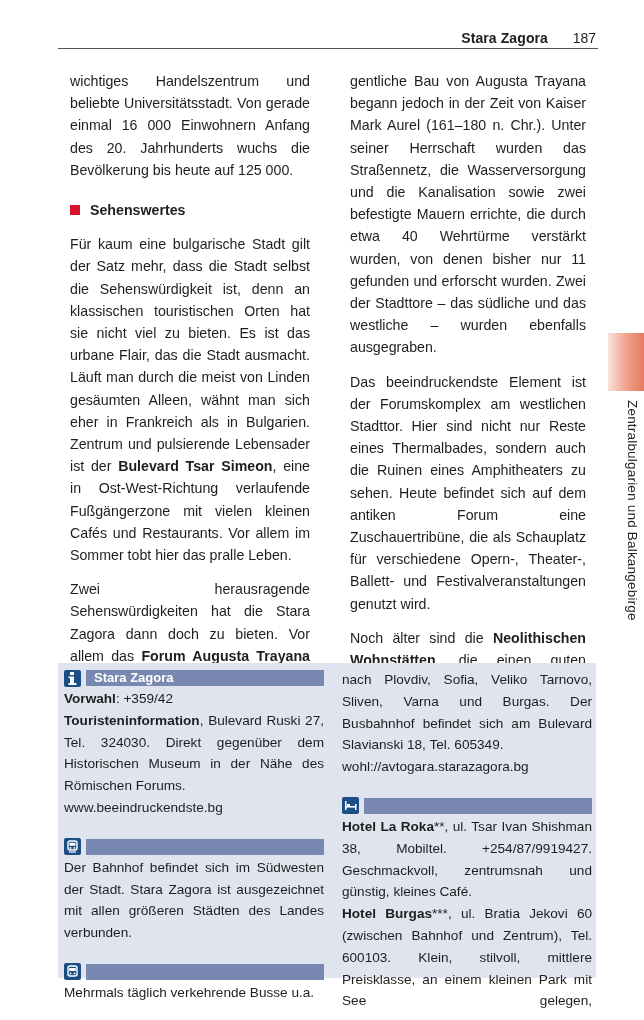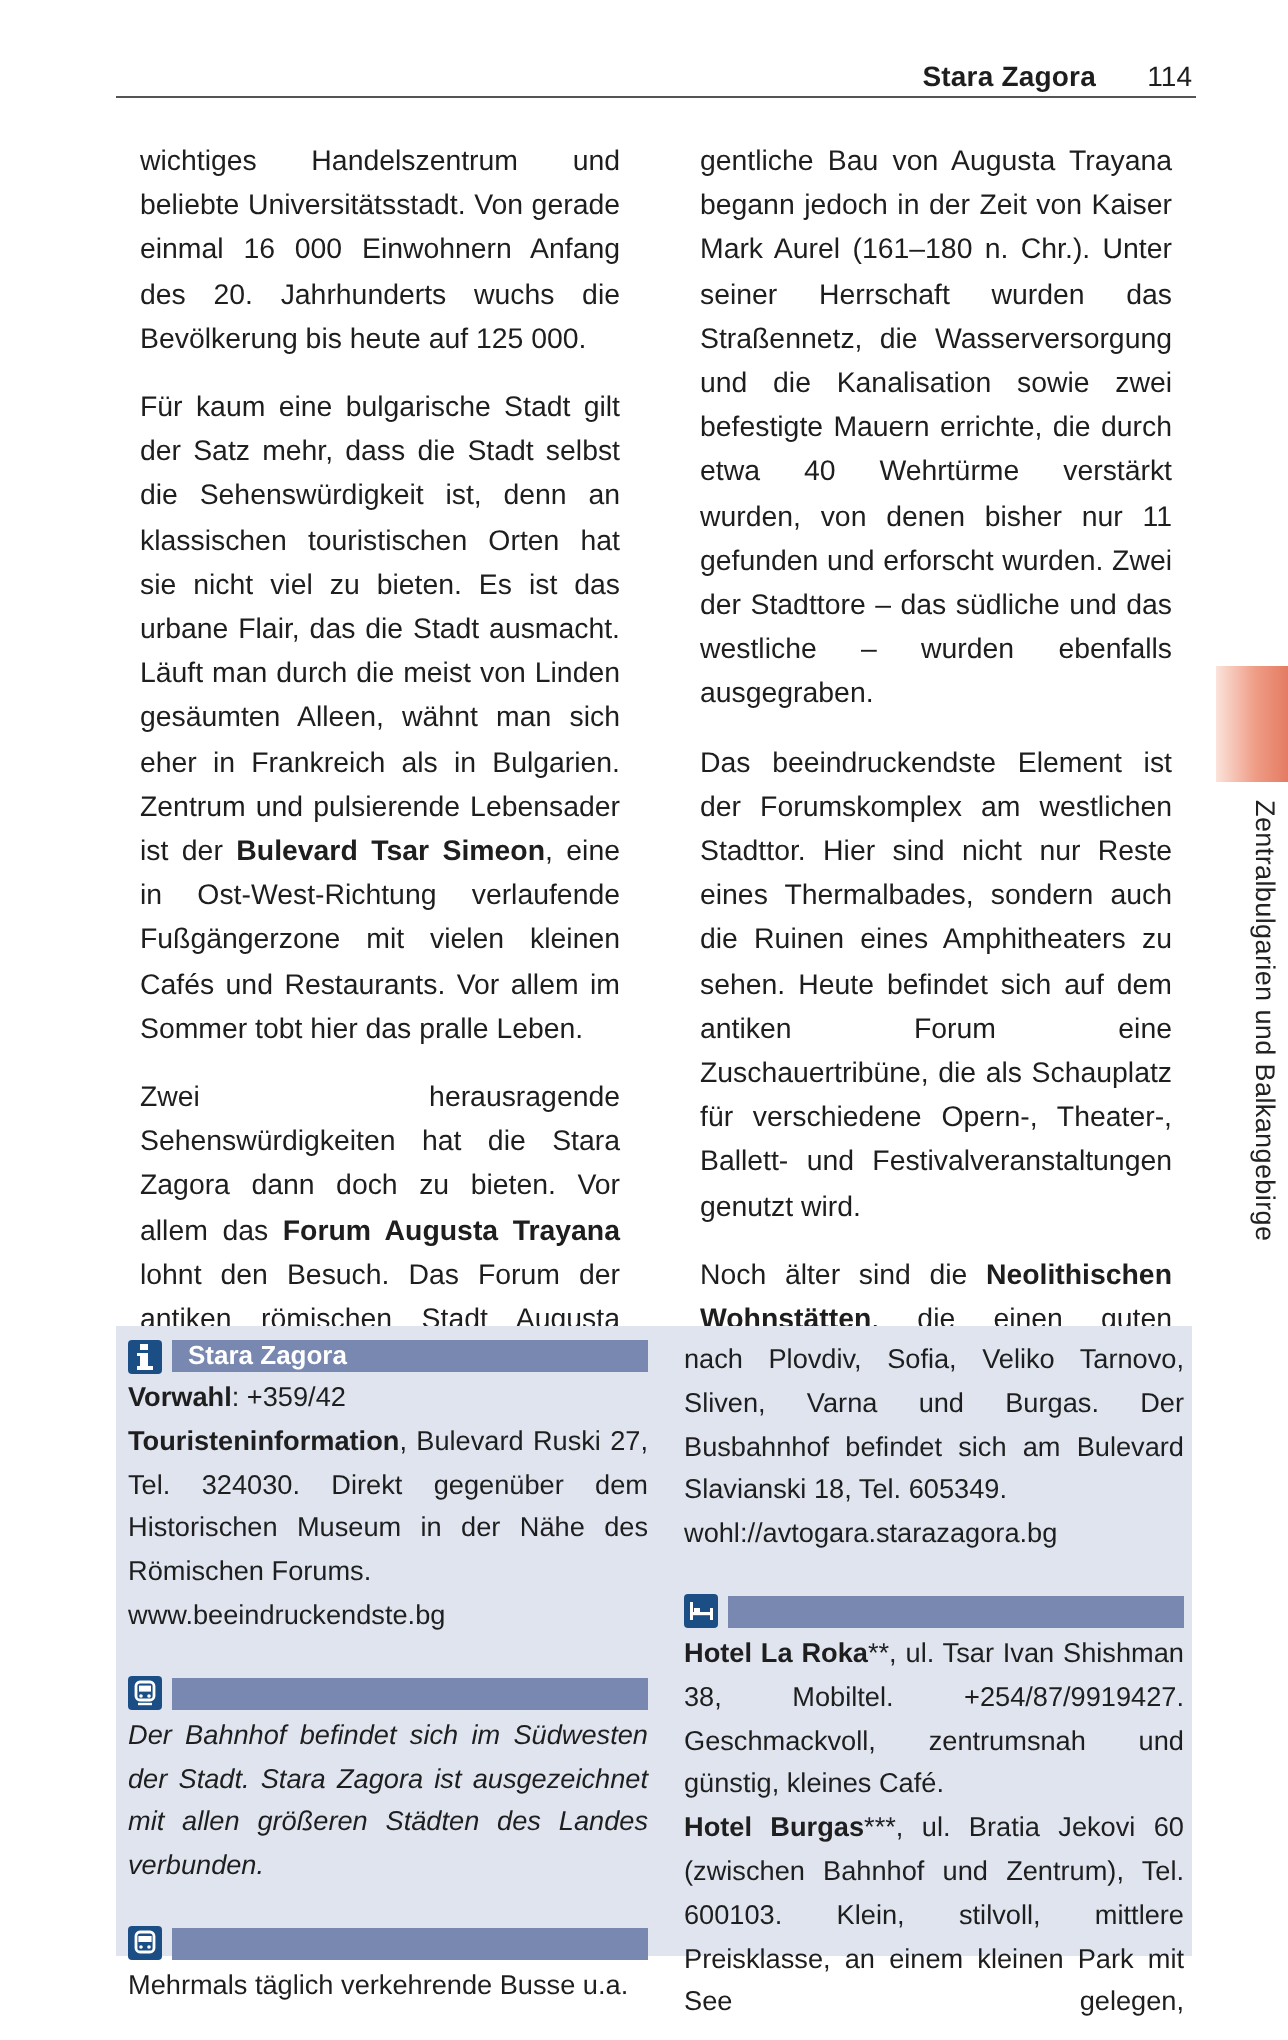--- a/index.html
+++ b/index.html
@@ -63,25 +63,29 @@
     line-height:16px; padding-left:8px;
   }
   .gap { height:19px; }
   .just-last { text-align-last:justify; }
 </style>
 </head>
 <body>
 
 <div class="header">
   <span class="title">Stara Zagora</span>
-  <span class="pageno">114</span>
+  <span class="pageno">187</span>
 </div>
 
 <div class="col col-left">
   <p><span>wichtiges Handelszentrum und beliebte Universitätsstadt. Von gerade einmal 16 000 Einwohnern Anfang des 20. Jahrhunderts wuchs die Bevölkerung bis heute auf 125 000.</span></p>
+  <p class="section-head">
+    <span class="red-square"></span>
+    <span>Sehenswertes</span>
+  </p>
   <p><span>Für kaum eine bulgarische Stadt gilt der Satz mehr, dass die Stadt selbst die Sehenswürdigkeit ist, denn an klassischen touristischen Orten hat sie nicht viel zu bieten. Es ist das urbane Flair, das die Stadt ausmacht. Läuft man durch die meist von Linden gesäumten Alleen, wähnt man sich eher in Frankreich als in Bulgarien. Zentrum und pulsierende Lebensader ist der </span><b>Bulevard Tsar Simeon</b><span>, eine in Ost-West-Richtung verlaufende Fußgängerzone mit vielen kleinen Cafés und Restaurants. Vor allem im Sommer tobt hier das pralle Leben.</span></p>
   <p class="last"><span>Zwei herausragende Sehenswürdigkeiten hat die Stara Zagora dann doch zu bieten. Vor allem das </span><b>Forum Augusta Trayana</b><span> lohnt den Besuch. Das Forum der antiken römischen Stadt Augusta Trayana wurde bei Bauarbeiten in der Nähe des Gerichtsgebäudes entdeckt. Gründer der Stadt war Kaiser Trayan (98–117 n. Chr.), von dem sich der Name ableitet. Der ei-</span></p>
 </div>
 
 <div class="col col-right">
   <p><span>gentliche Bau von Augusta Trayana begann jedoch in der Zeit von Kaiser Mark Aurel (161–180 n. Chr.). Unter seiner Herrschaft wurden das Straßennetz, die Wasserversorgung und die Kanalisation sowie zwei befestigte Mauern errichte, die durch etwa 40 Wehrtürme verstärkt wurden, von denen bisher nur 11 gefunden und erforscht wurden. Zwei der Stadttore – das südliche und das westliche – wurden ebenfalls ausgegraben.</span></p>
   <p><span>Das beeindruckendste Element ist der Forumskomplex am westlichen Stadttor. Hier sind nicht nur Reste eines Thermalbades, sondern auch die Ruinen eines Amphitheaters zu sehen. Heute befindet sich auf dem antiken Forum eine Zuschauertribüne, die als Schauplatz für verschiedene Opern-, Theater-, Ballett- und Festivalveranstaltungen genutzt wird.</span></p>
   <p><span>Noch älter sind die </span><b>Neolithischen Wohnstätten</b><span>, die einen guten Kilometer westlich des antiken Forums liegen. Die beiden gefundenen Wohnstätten geben einen ausgezeichneten Eindruck über die Lebensgewohnheiten der Menschen zur prähistorischen Zeit. Es sind die wohl am besten erhaltenen Überreste der Neusteinzeit in Europa und werden auf das 6. Jahrtausend v. Chr. datiert.</span></p>
 </div>
 
@@ -110,21 +114,21 @@
         <svg width="13" height="13" viewBox="0 0 13 13">
             <rect x="2" y="1" width="9" height="9" rx="2" fill="none" stroke="#fff" stroke-width="1.4"></rect>
             <rect x="3.5" y="2.8" width="6" height="3" fill="#fff"></rect>
             <circle cx="4.5" cy="8" r="0.9" fill="#fff"></circle>
             <circle cx="8.5" cy="8" r="0.9" fill="#fff"></circle>
             <line x1="3" y1="12" x2="10" y2="12" stroke="#fff" stroke-width="1.2"></line>
           </svg>
       </span>
       <span class="ib-strip"></span>
     </div>
-    <p class="just-last" style="text-align-last:left;font-style:italic;">Der Bahnhof befindet sich im Südwesten der Stadt. Stara Zagora ist ausgezeichnet mit allen größeren Städten des Landes verbunden.</p>
+    <p class="just-last" style="text-align-last:left;">Der Bahnhof befindet sich im Südwesten der Stadt. Stara Zagora ist ausgezeichnet mit allen größeren Städten des Landes verbunden.</p>
     <div class="gap"></div>
     <div class="ib-bar">
       <span class="ib-icon">
         <svg width="13" height="13" viewBox="0 0 13 13">
             <rect x="2" y="1" width="9" height="10" rx="2" fill="none" stroke="#fff" stroke-width="1.4"></rect>
             <rect x="3.2" y="3" width="6.6" height="3" fill="#fff"></rect>
             <circle cx="4.5" cy="8.5" r="0.9" fill="#fff"></circle>
             <circle cx="8.5" cy="8.5" r="0.9" fill="#fff"></circle>
           </svg>
       </span>

